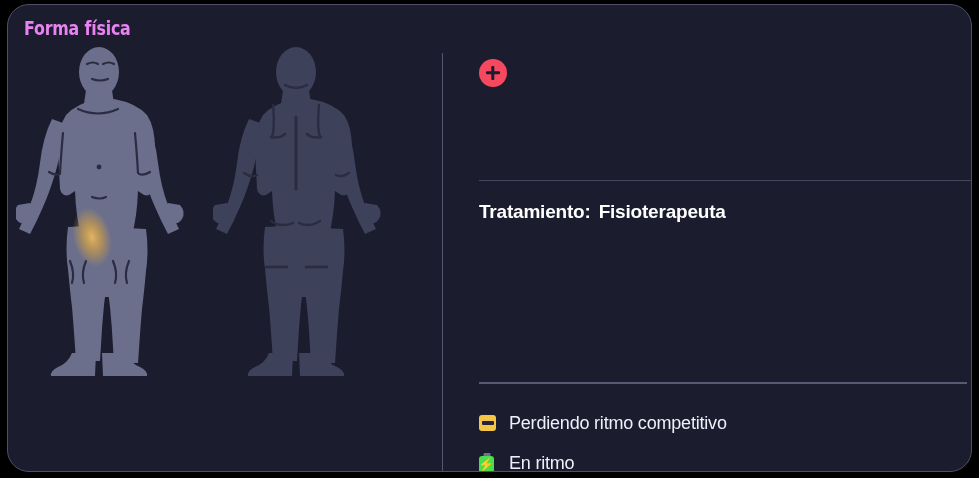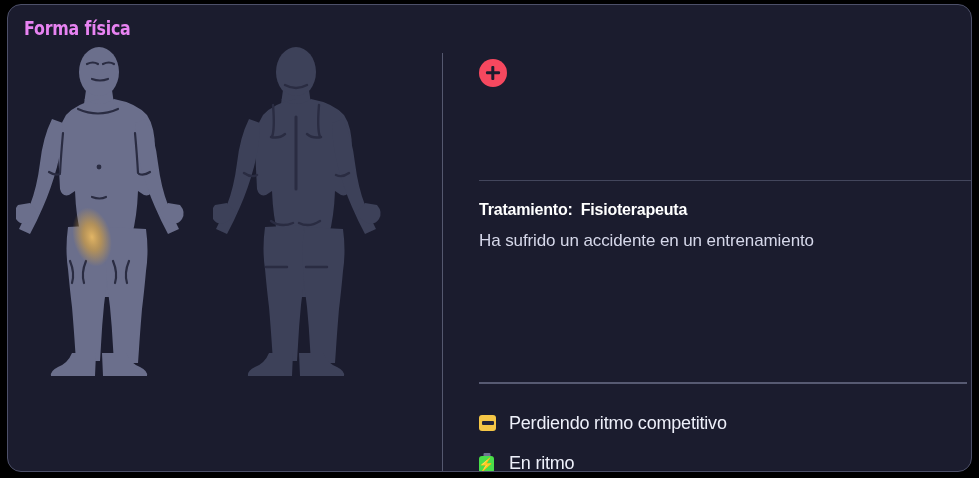--- a/index.html
+++ b/index.html
@@ -17,21 +17,21 @@
 
   .card {
     position: absolute;
     left: 7px;
     top: 4px;
     width: 965px;
     height: 468px;
     box-sizing: border-box;
     background: #1b1c2e;
     border: 1px solid #4d5069;
-    border-radius: 14px;
+    border-radius: 22px;
     overflow: hidden;
   }
 
   
   .card-title {
     position: absolute;
     left: 16px;
     top: 11px;
     font-family: "DejaVu Sans Condensed", "Liberation Sans Narrow", "Liberation Sans", sans-serif;
     font-weight: 700;
@@ -139,21 +139,21 @@
     top: 131px;
     width: 494px;
     height: 1px;
     background: #43465c;
   }
 
   .treatment-line {
     position: absolute;
     left: 8px;
     top: 152px;
-    font-size: 16px;
+    font-size: 19px;
     font-weight: 700;
     color: #ffffff;
     letter-spacing: -0.2px;
     white-space: nowrap;
   }
   .treatment-line .t-label { margin-right: 8px; }
 
   .treatment-note {
     position: absolute;
     left: 8px;
@@ -374,21 +374,20 @@
     <div class="status-icon-row">
       <span class="cross-badge"></span>
     </div>
 
 
     <div class="hdivider-top"></div>
 
     <div class="treatment-line">
       <span class="t-label">Tratamiento:</span><span>Fisioterapeuta</span>
     </div>
-    <div class="treatment-note">Ha sufrido un accidente en un entrenamiento</div>
 
     <div class="hdivider-bottom"></div>
 
     <div class="legend">
       <div class="legend-row">
         <span class="legend-icon-wrap">
           <span class="chip-minus"></span>
         </span>
         <span class="legend-label">Perdiendo ritmo competitivo</span>
       </div>

